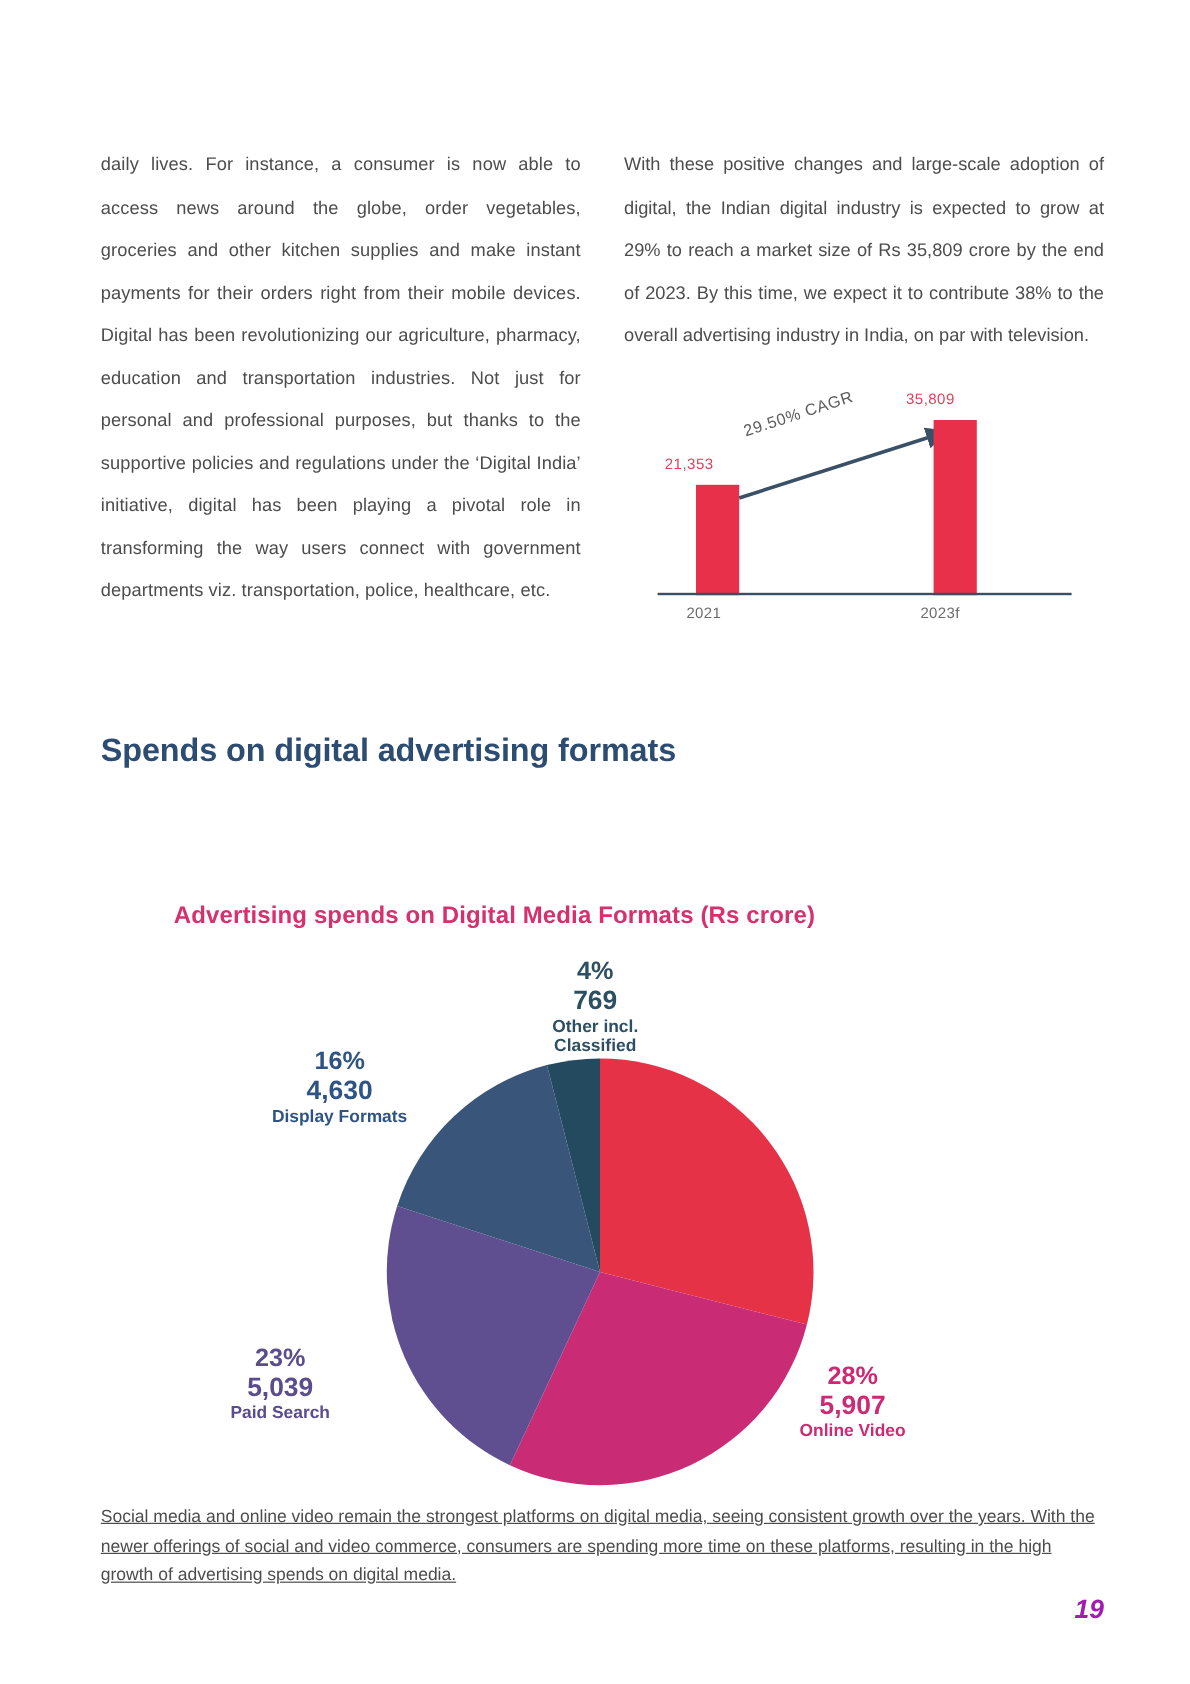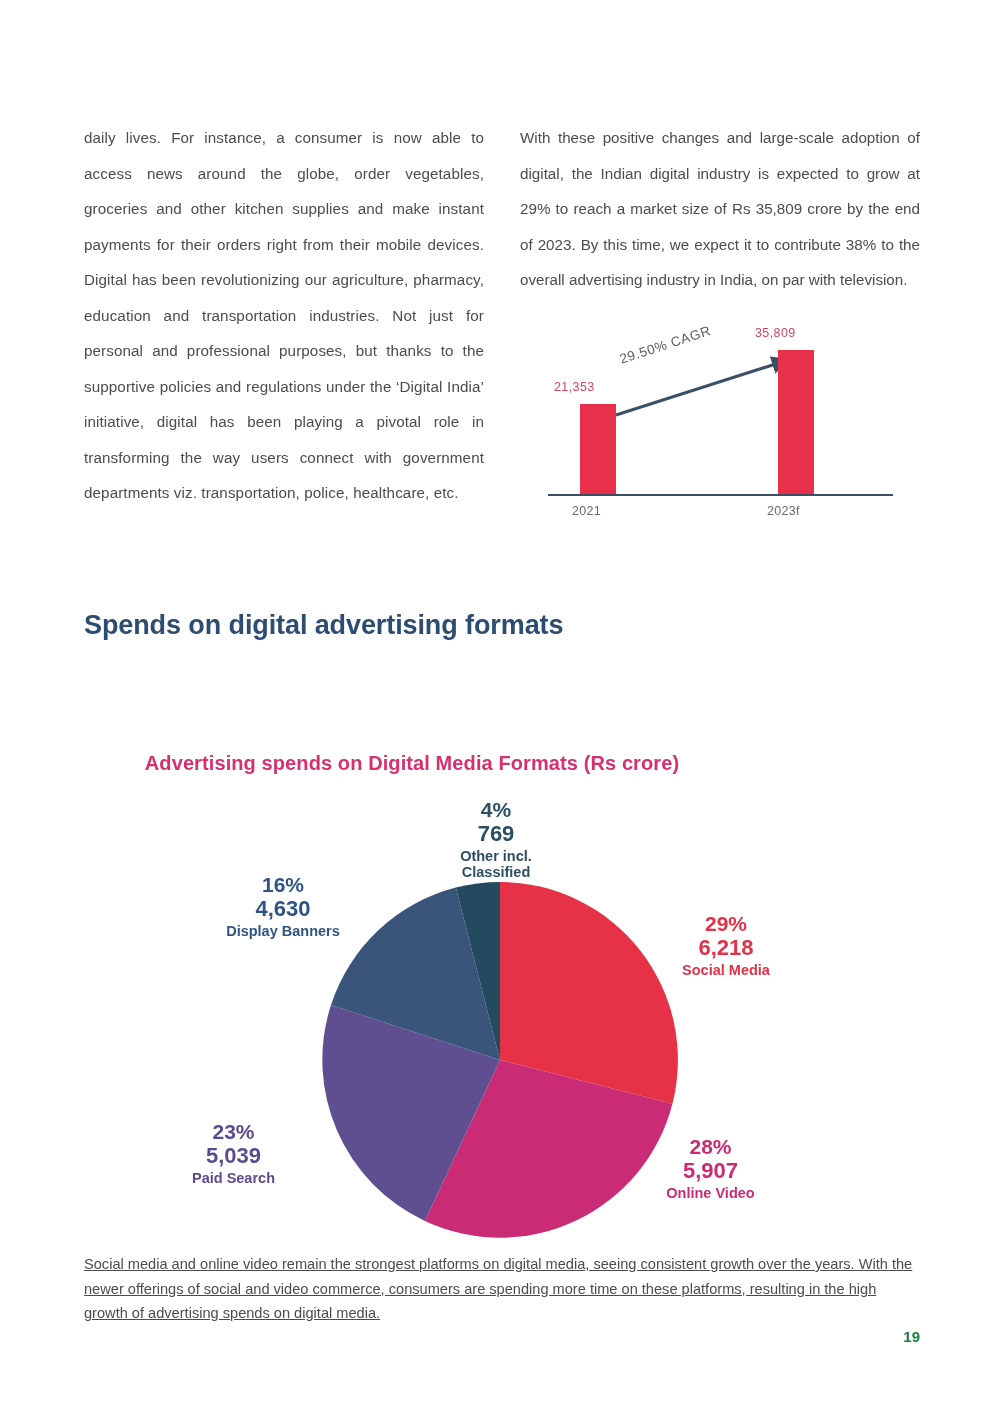--- a/index.html
+++ b/index.html
@@ -205,23 +205,24 @@
     font-size: 14.6px;
     line-height: 24.5px;
     color: #4c4c4c;
     margin: 0;
     text-decoration: underline;
   }
   .folio {
     position: absolute;
     right: 72px;
     top: 1328px;
-    font-size: 15px;
-    font-weight: bold;
-    color: #15803d;
+    font-size: 22px;
+    font-weight: bold;
+    color: #a21caf;
+    font-style: italic;
   }
 </style>
 </head>
 <body>
 
 <div class="page">
 
   <div class="top-cols">
 
     <div class="col col-left">
@@ -284,28 +285,23 @@
     <div class="pie-label lbl-other">
       <span class="pct">4%</span>
       <span class="val">769</span>
       <span class="nm">Other incl.</span>
       <span class="nm" style="margin-top:0">Classified</span>
     </div>
 
     <div class="pie-label lbl-display">
       <span class="pct">16%</span>
       <span class="val">4,630</span>
-      <span class="nm">Display Banners</span>
-    </div>
-
-    <div class="pie-label lbl-social">
-      <span class="pct">29%</span>
-      <span class="val">6,218</span>
-      <span class="nm">Social Media</span>
-    </div>
+      <span class="nm">Display Formats</span>
+    </div>
+
 
     <div class="pie-label lbl-paid">
       <span class="pct">23%</span>
       <span class="val">5,039</span>
       <span class="nm">Paid Search</span>
     </div>
 
     <div class="pie-label lbl-video">
       <span class="pct">28%</span>
       <span class="val">5,907</span>

